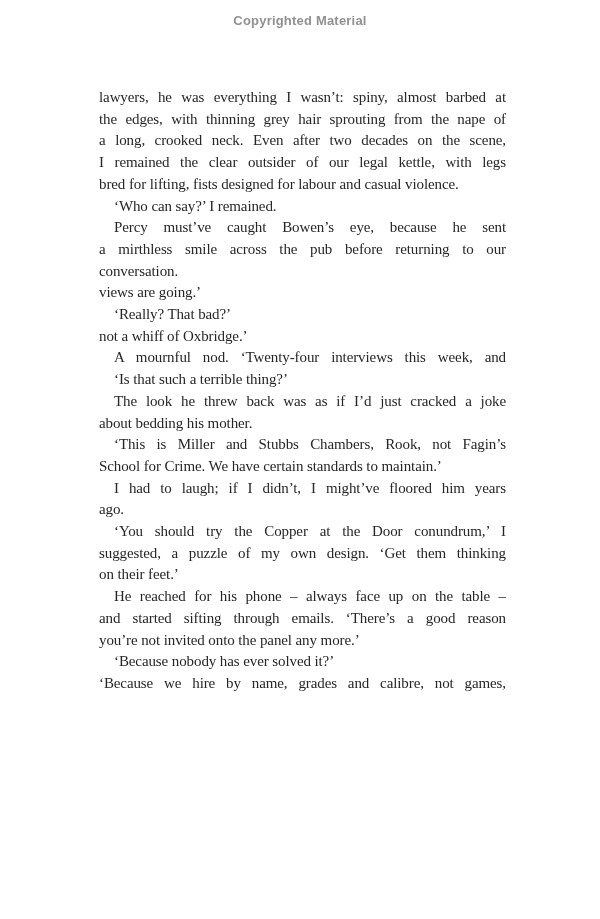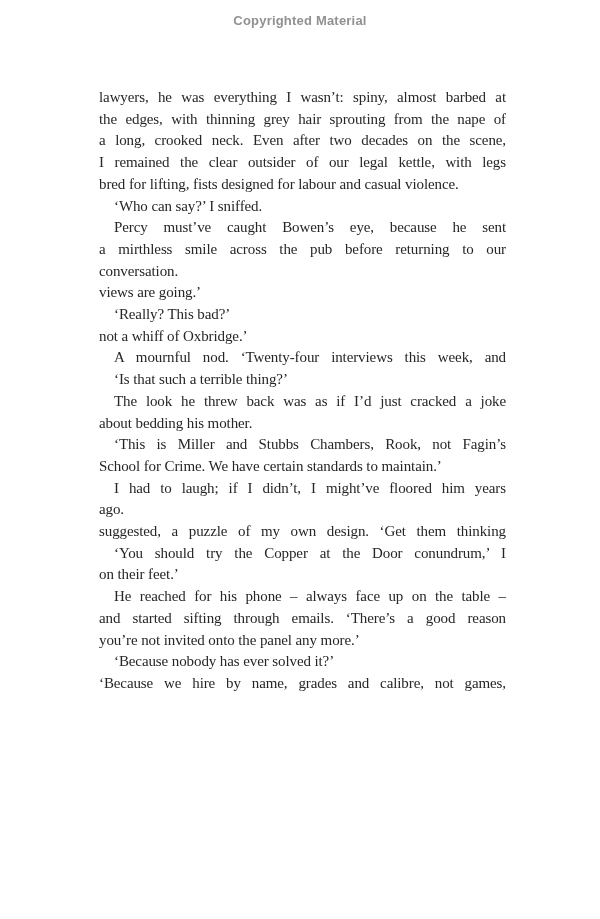--- a/index.html
+++ b/index.html
@@ -57,37 +57,37 @@
 <div class="page">
 
   <div class="notice top">Copyrighted Material</div>
 
   <div class="bodytext">
     <div class="line">lawyers, he was everything I wasn’t: spiny, almost barbed at</div>
     <div class="line">the edges, with thinning grey hair sprouting from the nape of</div>
     <div class="line">a long, crooked neck. Even after two decades on the scene,</div>
     <div class="line">I remained the clear outsider of our legal kettle, with legs</div>
     <div class="line pend">bred for lifting, fists designed for labour and casual violence.</div>
-    <div class="line ind pend">‘Who can say?’ I sniffed.</div>
+    <div class="line ind pend">‘Who can say?’ I remained.</div>
     <div class="line ind">Percy must’ve caught Bowen’s eye, because he sent</div>
     <div class="line">a mirthless smile across the pub before returning to our</div>
     <div class="line pend">conversation.</div>
     <div class="line pend">views are going.’</div>
-    <div class="line ind pend">‘Really? This bad?’</div>
+    <div class="line ind pend">‘Really? That bad?’</div>
     <div class="line pend">not a whiff of Oxbridge.’</div>
     <div class="line ind">A mournful nod. ‘Twenty-four interviews this week, and</div>
     <div class="line ind pend">‘Is that such a terrible thing?’</div>
     <div class="line ind">The look he threw back was as if I’d just cracked a joke</div>
     <div class="line pend">about bedding his mother.</div>
     <div class="line ind">‘This is Miller and Stubbs Chambers, Rook, not Fagin’s</div>
     <div class="line pend">School for Crime. We have certain standards to maintain.’</div>
     <div class="line ind">I had to laugh; if I didn’t, I might’ve floored him years</div>
     <div class="line pend">ago.</div>
+    <div class="line ind">‘You should try the Copper at the Door conundrum,’ I</div>
     <div class="line">suggested, a puzzle of my own design. ‘Get them thinking</div>
-    <div class="line ind">‘You should try the Copper at the Door conundrum,’ I</div>
     <div class="line pend">on their feet.’</div>
     <div class="line ind">He reached for his phone – always face up on the table –</div>
     <div class="line">and started sifting through emails. ‘There’s a good reason</div>
     <div class="line pend">you’re not invited onto the panel any more.’</div>
     <div class="line ind pend">‘Because nobody has ever solved it?’</div>
     <div class="line">‘Because we hire by name, grades and calibre, not games,</div>
   </div>
 
   <div class="pagenum">8</div>
 

